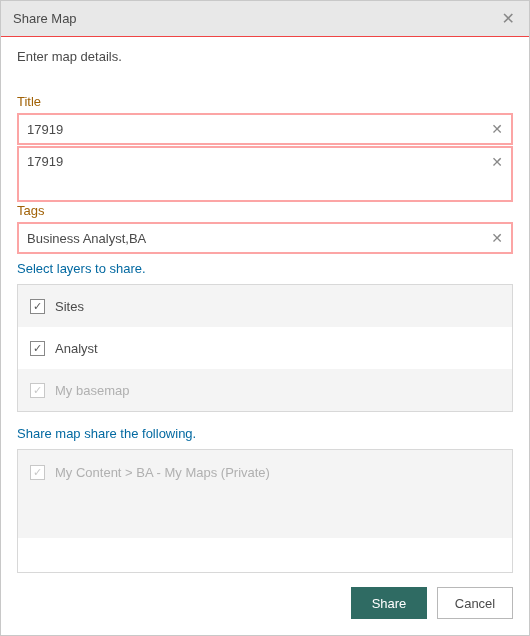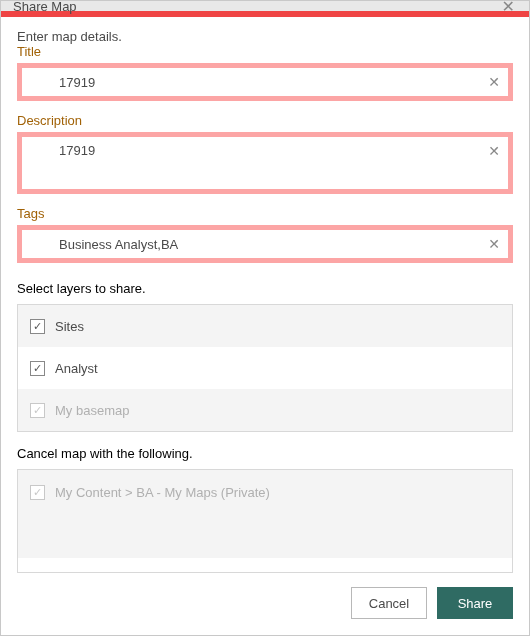--- a/index.html
+++ b/index.html
@@ -11,22 +11,22 @@
   }
   .dialog {
     width: 530px;
     height: 636px;
     border: 1px solid #c8c8c8;
     display: flex;
     flex-direction: column;
   }
   .titlebar {
     background: #e8e8e8;
-    border-bottom: 6px solid #ef4444;
-    height: 16px;
+    border-bottom: 1px solid #ef4444;
+    height: 36px;
     display: flex;
     align-items: center;
     justify-content: space-between;
     padding: 0 10px 0 12px;
   }
   .titlebar-close {
     color: #888;
     font-size: 16px;
     cursor: pointer;
     padding: 4px;
@@ -34,34 +34,33 @@
   .content {
     flex: 1;
     padding: 12px 16px 0 16px;
     overflow: hidden;
     display: flex;
     flex-direction: column;
   }
   .subtitle {
     font-size: 13px;
     color: #4a4a4a;
-    margin-bottom: 0;
+    margin-bottom: 30px;
   }
   .field-label {
     font-size: 13px;
     color: #a16207;
     margin-bottom: 4px;
   }
   .input-wrap {
     position: relative;
-    border: 5px solid #fca5a5;
-    display: flex;
-    align-items: center;
-    margin-bottom: 12px;
-    padding-left: 29px;
+    border: 2px solid #fca5a5;
+    display: flex;
+    align-items: center;
+    margin-bottom: 1px;
   }
   .input-wrap input[type=text] {
     flex: 1;
     border: none;
     outline: none;
     padding: 6px 8px;
     font-size: 13px;
     color: #4a4a4a;
     height: 28px;
     background: transparent;
@@ -85,21 +84,21 @@
     cursor: pointer;
     align-self: flex-start;
     margin-top: 6px;
   }
   .input-wrap.single .input-clear {
     align-self: center;
     margin-top: 0;
   }
   .section-label {
     font-size: 13px;
-    color: #000000;
+    color: #0369a1;
     margin: 6px 0 8px 0;
   }
   .layers-box {
     border: 1px solid #d8d8d8;
   }
   .row {
     display: flex;
     align-items: center;
     height: 42px;
     padding: 0 12px;
@@ -175,21 +174,20 @@
 
   <div class="content">
     <div class="subtitle">Enter map details.</div>
 
     <div class="field-label">Title</div>
     <div class="input-wrap single">
       <input type="text" value="17919" style="">
       <span class="input-clear">✕</span>
     </div>
 
-    <div class="field-label">Description</div>
     <div class="input-wrap">
       <textarea style="">17919</textarea>
       <span class="input-clear">✕</span>
     </div>
 
     <div class="field-label">Tags</div>
     <div class="input-wrap single">
       <input type="text" value="Business Analyst,BA" style="">
       <span class="input-clear">✕</span>
     </div>
@@ -203,31 +201,31 @@
       <div class="row">
         <span class="checkbox">✓</span>
         <span>Analyst</span>
       </div>
       <div class="row alt disabled">
         <span class="checkbox disabled">✓</span>
         <span>My basemap</span>
       </div>
     </div>
 
-    <div class="section-label" style="margin-top:14px">Cancel map with the following.</div>
+    <div class="section-label" style="margin-top:14px">Share map share the following.</div>
     <div class="share-box">
       <div class="row alt disabled">
         <span class="checkbox disabled">✓</span>
         <span>My Content &gt; BA - My Maps (Private)</span>
       </div>
       <div class="row alt">
         
         
       </div>
     </div>
   </div>
 
   <div class="footer">
+    <div class="btn btn-primary">Share</div>
     <div class="btn btn-secondary">Cancel</div>
-    <div class="btn btn-primary">Share</div>
   </div>
 
 </div>
 
 </body></html>

